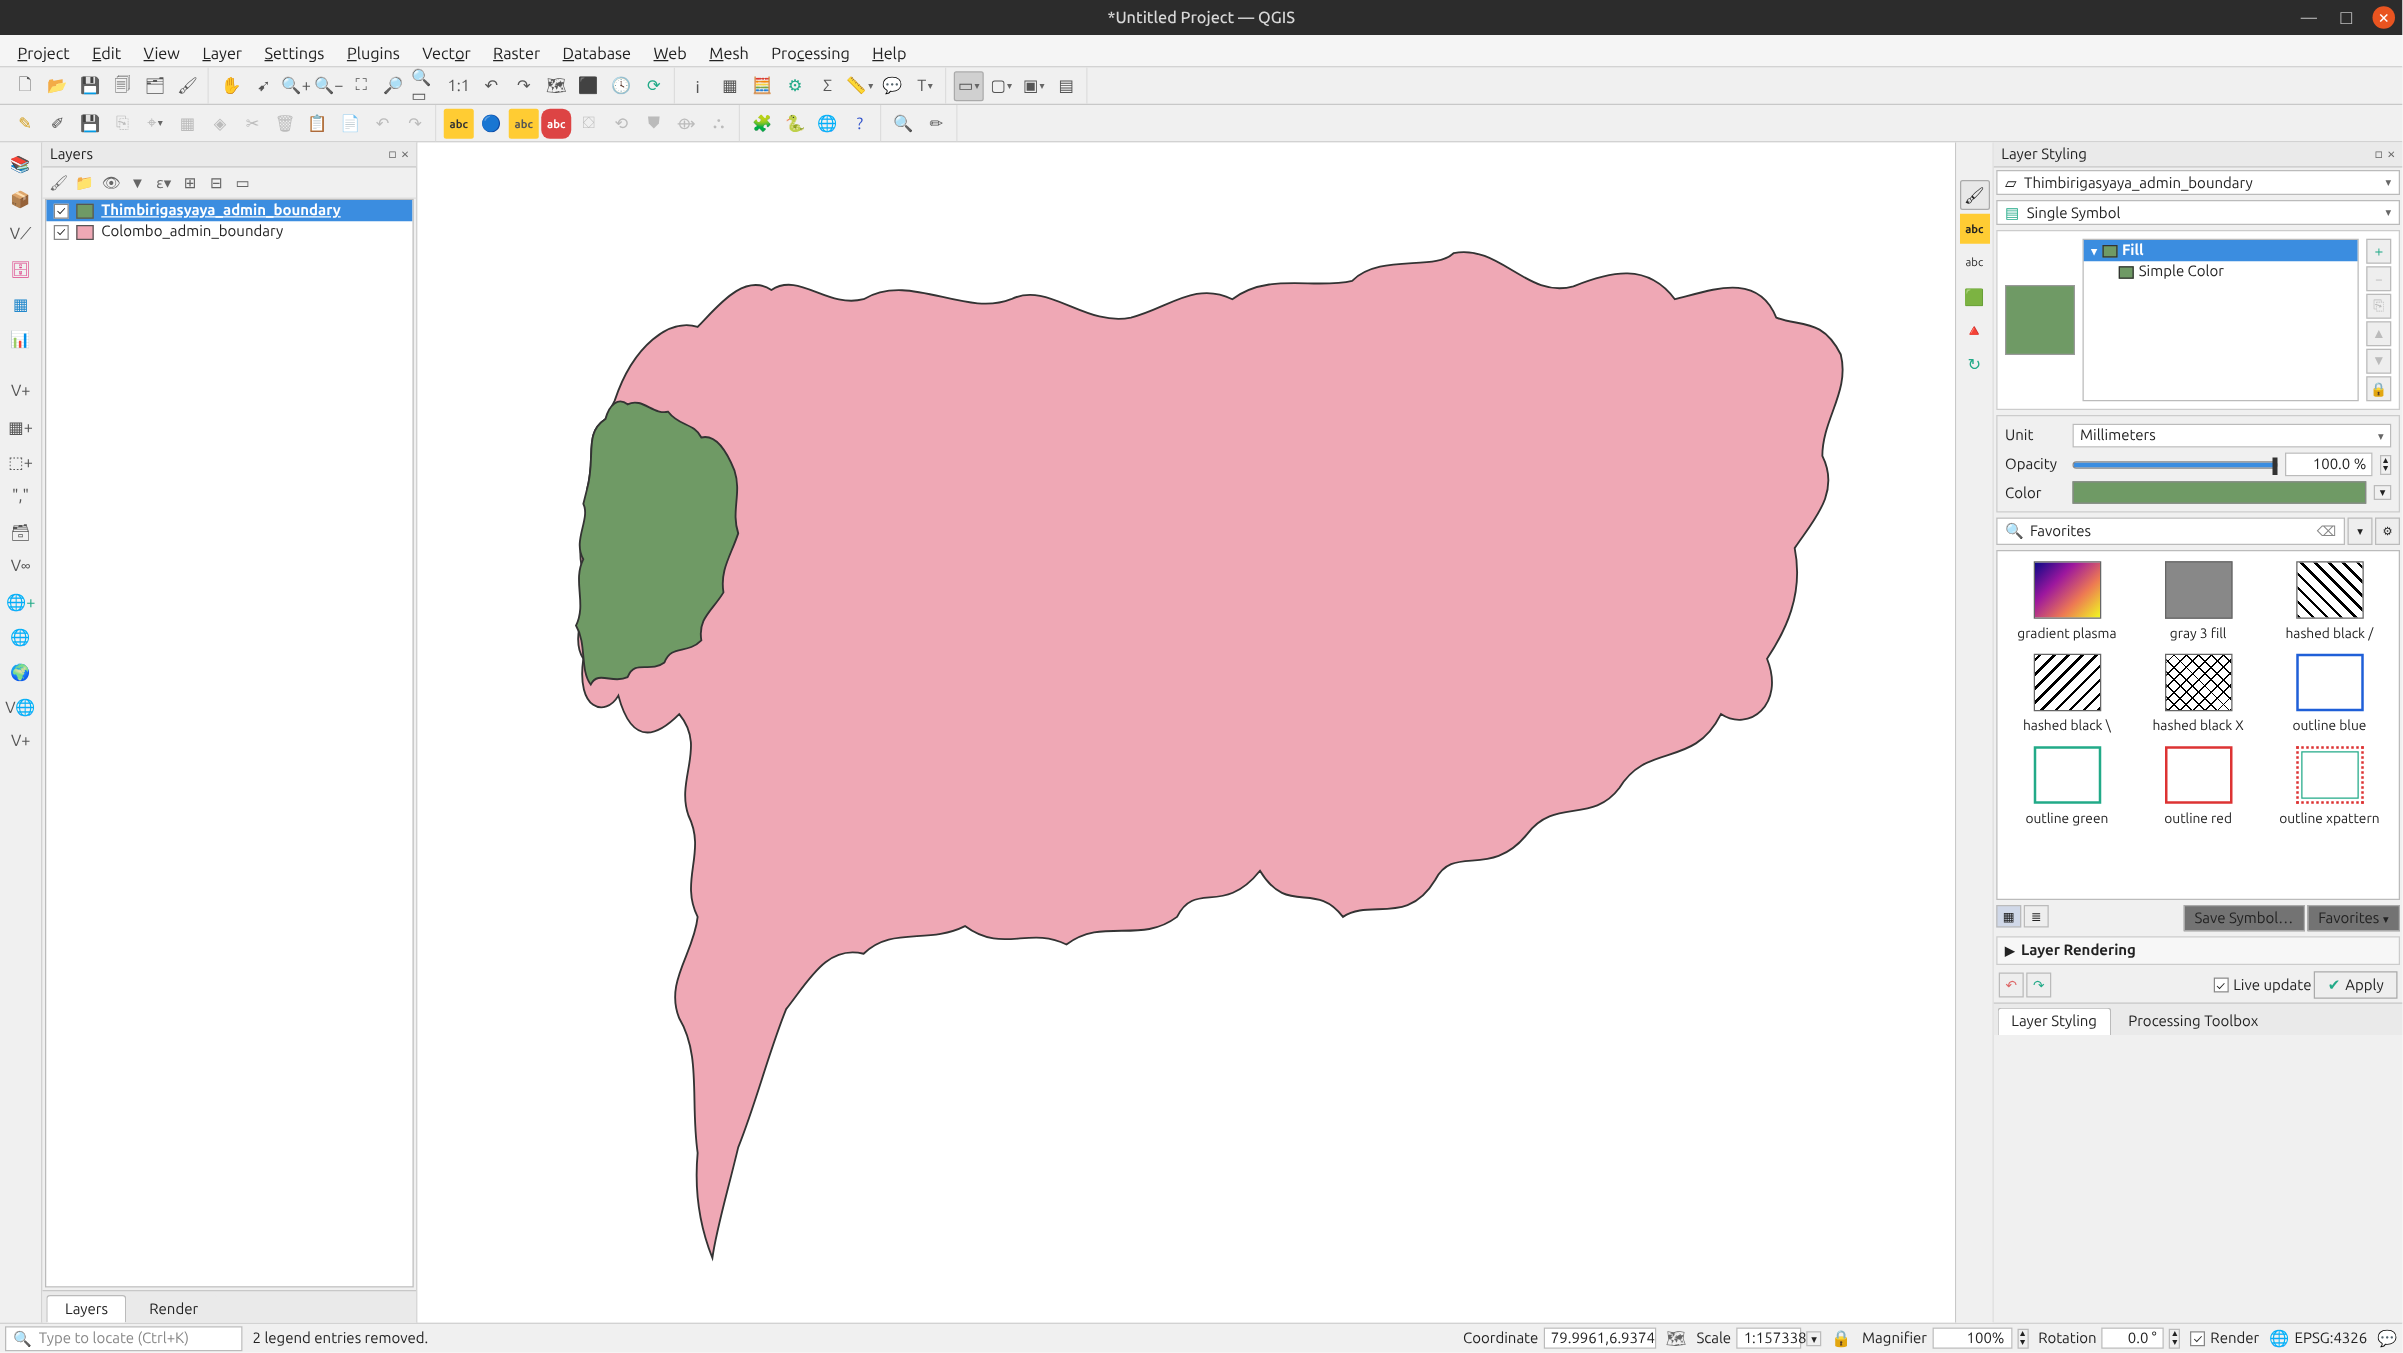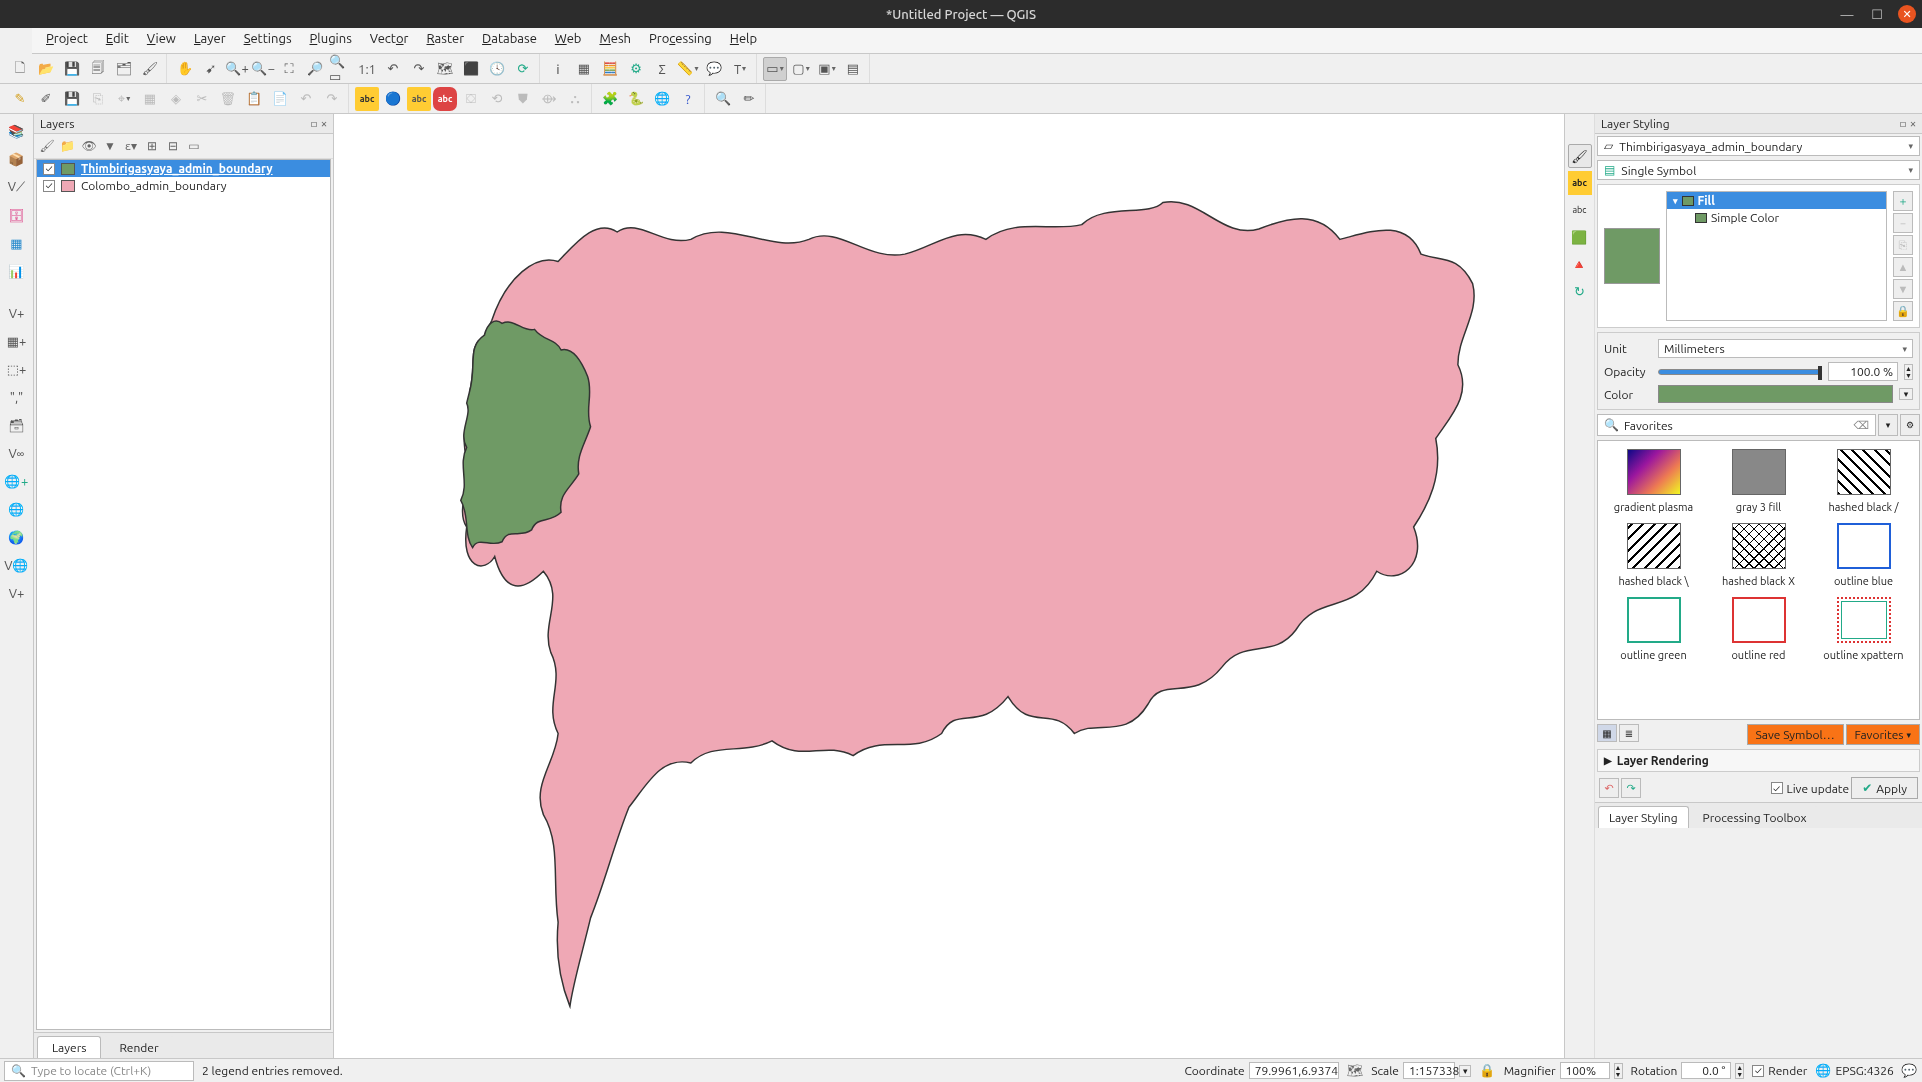--- a/index.html
+++ b/index.html
@@ -3,21 +3,21 @@
 <meta charset="utf-8">
 <style>
   * { box-sizing: border-box; margin: 0; padding: 0; font-family: "Ubuntu", "Segoe UI", sans-serif; }
   body { background: #f0f0f0; width: 1922px; height: 1082px; overflow: hidden; font-size: 13px; color: #222; }
   .titlebar { background: #2c2c2c; color: #d7d7d7; height: 28px; display: flex; align-items: center; justify-content: center; position: relative; }
   .titlebar .title { font-size: 13px; font-weight: 500; }
   .titlebar .win-controls { position: absolute; right: 6px; display: flex; gap: 12px; font-size: 13px; }
   .titlebar .win-btn { width: 18px; height: 18px; border-radius: 50%; display:flex;align-items:center;justify-content:center; cursor:pointer;}
   .win-close { background:#e95420; color:#fff; font-size:11px; }
   .win-min, .win-max { color:#bbb; }
-  .menubar { background: #f5f5f5; border-bottom: 1px solid #c8c8c8; height: 26px; display: flex; align-items: flex-start; padding: 0 6px; gap: 2px; margin-left: 32px; }
+  .menubar { background: #f5f5f5; border-bottom: 1px solid #c8c8c8; height: 26px; display: flex; align-items: flex-end; padding: 0 6px; gap: 2px; }
   .menubar .menu-item { padding: 3px 8px; cursor: pointer; }
   .menu-mnemonic { text-decoration: underline; }
   .toolbar { background: #f0f0f0; border-bottom: 1px solid #c8c8c8; height: 30px; display: flex; align-items: center; padding: 0 4px; gap: 2px; }
   .tool-group { display:flex; align-items:center; gap:2px; padding:0 4px; border-right:1px solid #ddd; height:100%;}
   .tool-btn { width:24px; height:24px; display:flex; align-items:center; justify-content:center; cursor:pointer; border-radius:2px; color:#555;}
   .tool-btn.active { background:#d0d0d0; border:1px solid #aaa; }
   .dd-caret { font-size:8px; margin-left:1px; color:#666; }
   .main-area { display:flex; height: calc(1082px - 28px - 26px - 30px - 30px - 24px); }
   .left-toolbar { width:34px; background:#f0f0f0; border-right:1px solid #c8c8c8; display:flex; flex-direction:column; align-items:center; padding-top:4px; gap:2px;}
   .left-toolbar .tool-btn { width:28px; height:26px; }
@@ -80,21 +80,21 @@
   .status-search { border:1px solid #bbb; background:#fff; padding:2px 6px; width:190px; color:#888; display:flex; align-items:center; gap:5px;}
   .sb-field { border:1px solid #bbb; background:#fff; padding:1px 5px; }
   .sb-group { display:flex; align-items:center; gap:4px;}
   .sb-icon { font-size:13px; color:#666;}
   svg.map { width:100%; height:100%; }
   .panel-dock-ctrl { font-family:monospace; }
   .view-toggle { display:flex; margin:2px; gap:2px;}
   .vt-btn { width:20px; height:18px; border:1px solid #bbb; background:#eee; display:flex;align-items:center;justify-content:center; font-size:10px; cursor:pointer;}
   .vt-btn.active { background:#d0d8e8;}
   .vt-spacer { flex:1;}
-  .adv-btn { border:1px solid #aaa; background:#f97316; padding:3px 8px; font-size:12px; cursor:pointer; display:flex;align-items:center;gap:3px;}
+  .adv-btn { border:1px solid #aaa; background:#737373; padding:3px 8px; font-size:12px; cursor:pointer; display:flex;align-items:center;gap:3px;}
 </style>
 </head>
 <body>
 
 <div class="titlebar">
   <div class="title">*Untitled Project — QGIS</div>
   <div class="win-controls">
     <div class="win-btn win-min">—</div>
     <div class="win-btn win-max">☐</div>
     <div class="win-btn win-close">✕</div>
@@ -475,21 +475,21 @@
   </div>
   <span class="sb-icon">🗺</span>
   <div class="sb-group">
     <span>Scale</span>
     <div class="sb-field" style="width:52px">1:157338</div>
     <span style="border:1px solid #bbb;padding:0 3px;font-size:9px">▾</span>
   </div>
   <span class="sb-icon">🔒</span>
   <div class="sb-group">
     <span>Magnifier</span>
-    <div class="sb-field" style="width:50px;text-align:left">100%</div>
+    <div class="sb-field" style="width:64px;text-align:right">100%</div>
     <div style="display:flex;flex-direction:column;font-size:7px;line-height:7px;border:1px solid #bbb">
         <span>▲</span>
         <span>▼</span>
       </div>
   </div>
   <div class="sb-group">
     <span>Rotation</span>
     <div class="sb-field" style="width:50px;text-align:right">0.0 °</div>
     <div style="display:flex;flex-direction:column;font-size:7px;line-height:7px;border:1px solid #bbb">
         <span>▲</span>

